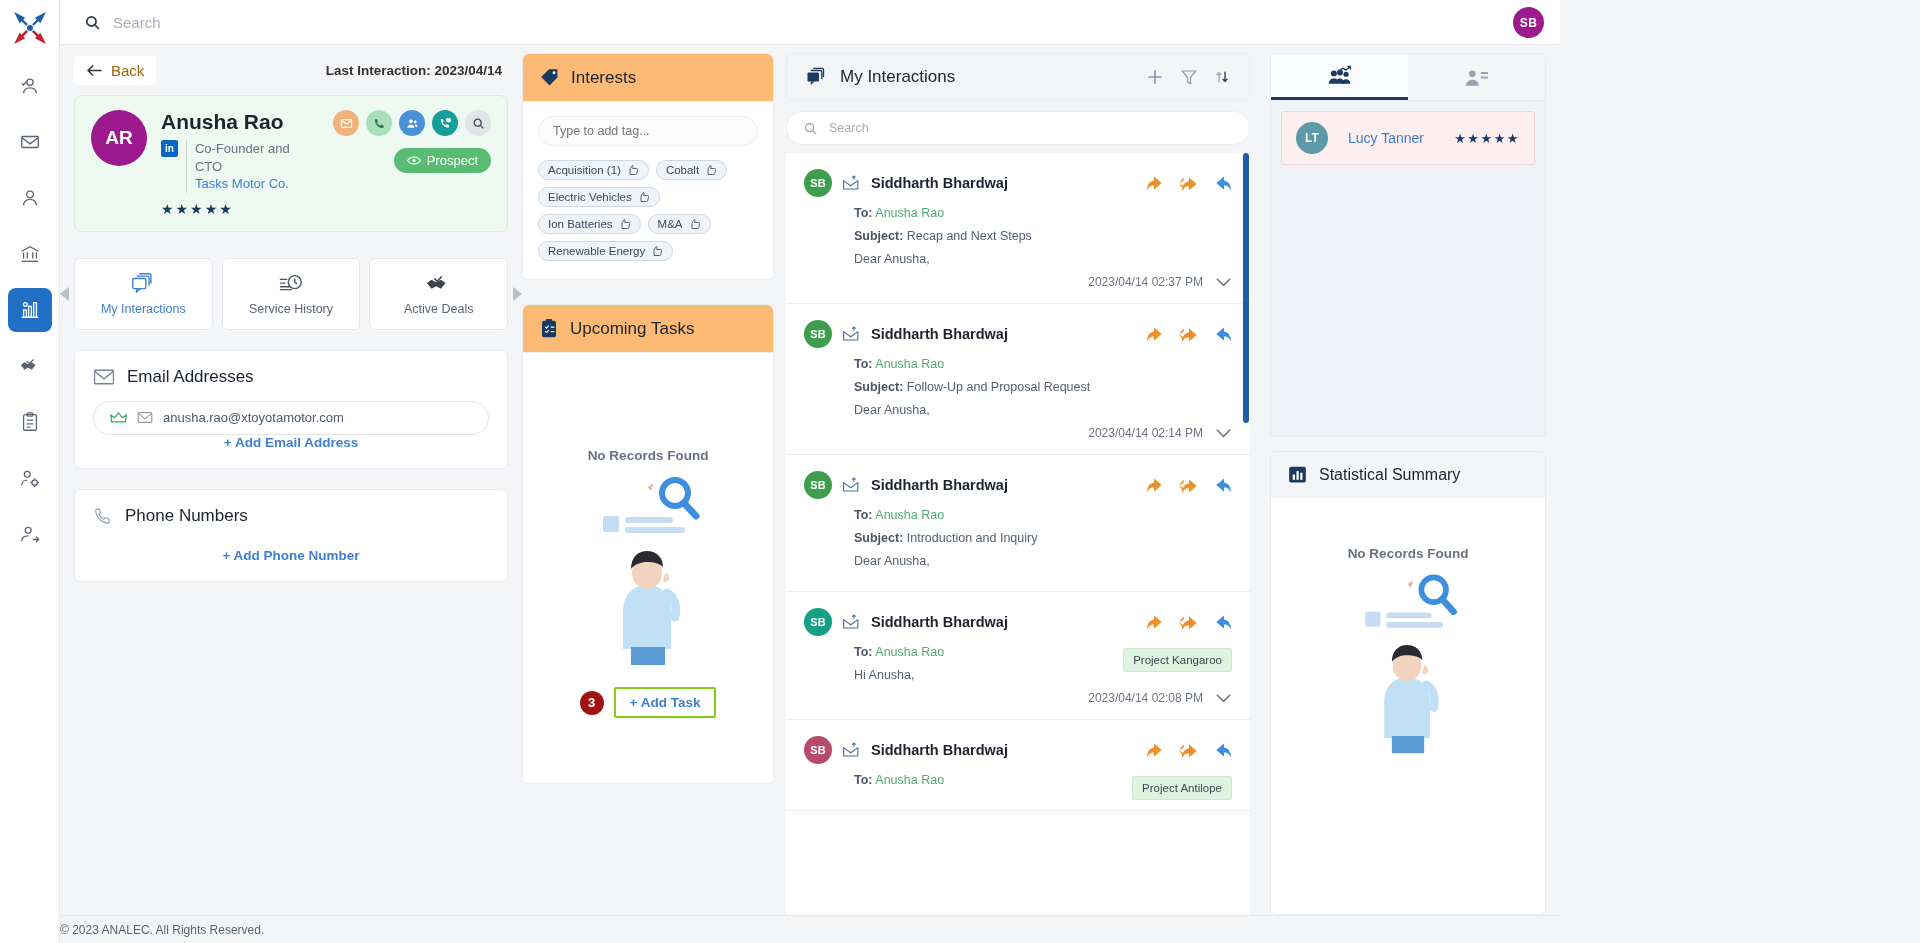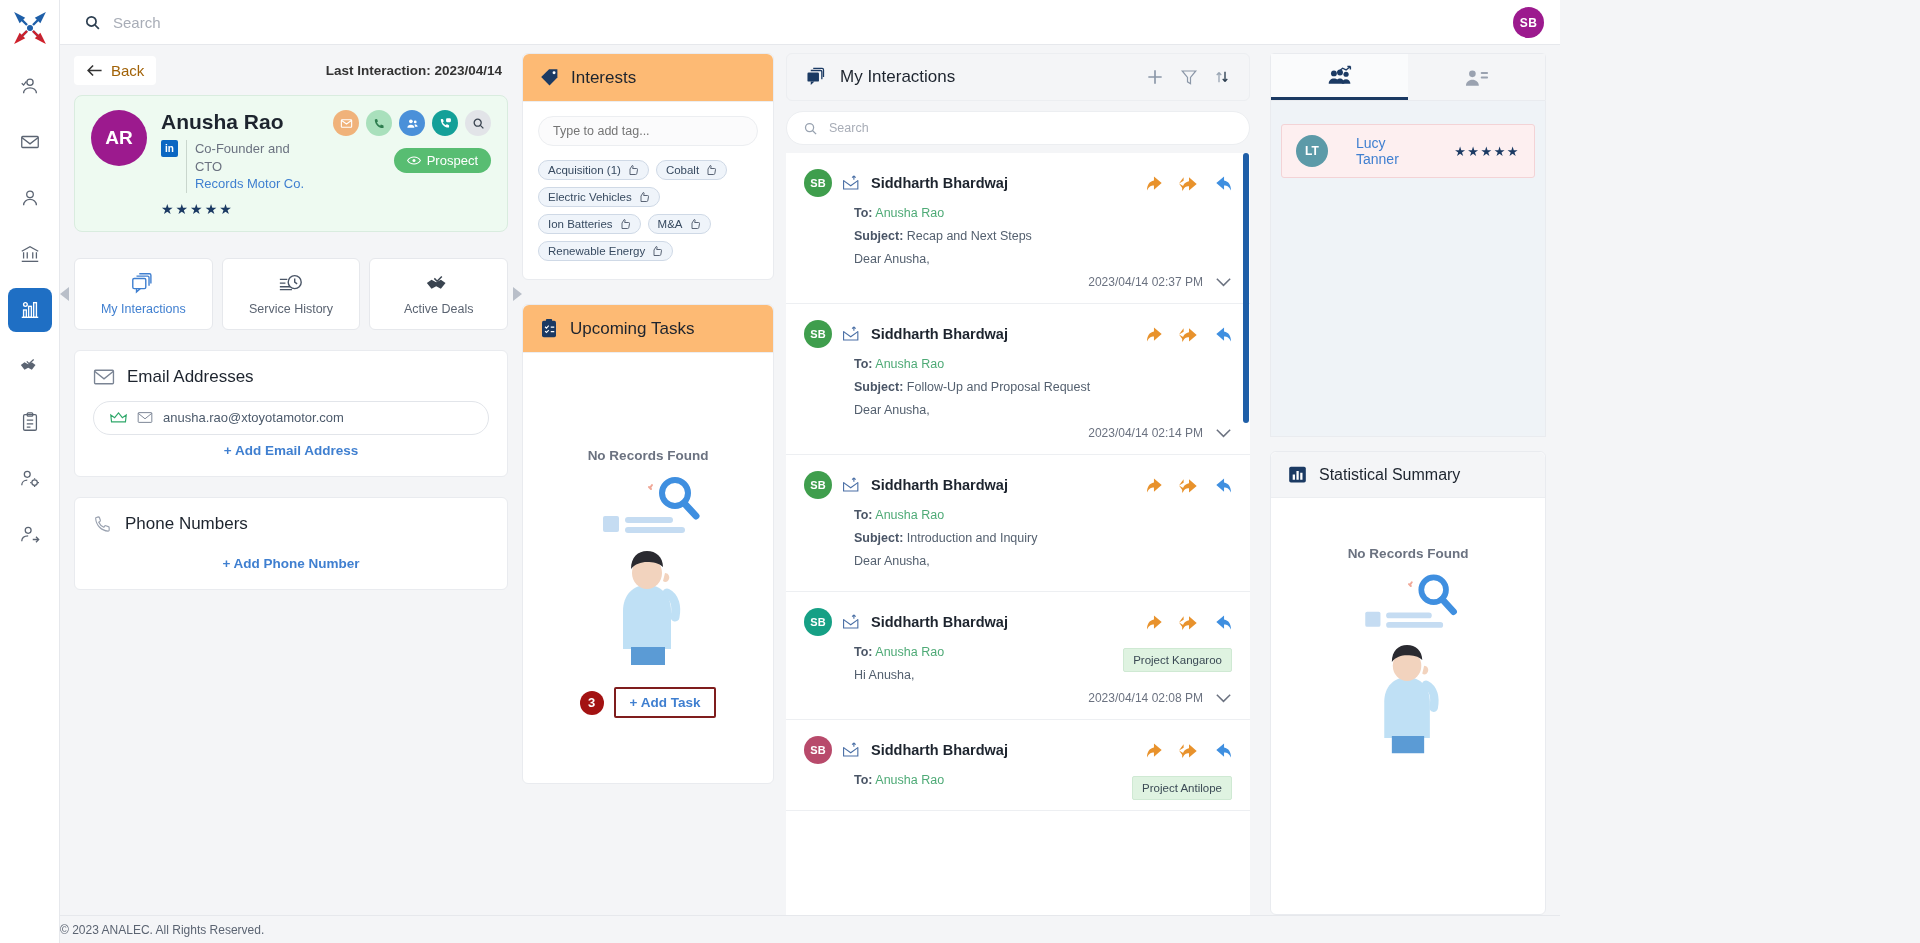--- a/index.html
+++ b/index.html
@@ -107,21 +107,21 @@
     margin-top: 20px; background: #fff; border: 1px solid #e9ebef;
     border-radius: 6px; padding: 16px 18px 18px 18px;
   }
   .panel-head { display: flex; align-items: center; gap: 12px; }
   .panel-head .ph-title { font-size: 17px; color: #1d242e; }
   .email-pill {
     margin-top: 14px; border: 1px solid #e2e5ea; border-radius: 18px;
     height: 34px; display: flex; align-items: center; gap: 10px; padding: 0 16px;
   }
   .email-pill .etxt { font-size: 13px; color: #4c5a6b; }
-  .addlink { margin-top: 8px; text-align: center; color: #3f7fd0; font-size: 13.5px; font-weight: bold; cursor: pointer; }
+  .addlink { margin-top: 0; text-align: center; color: #3f7fd0; font-size: 13.5px; font-weight: bold; cursor: pointer; }
 
   
   .col-mid { width: 252px; flex: 0 0 252px; padding: 8px 0 0 0; }
   .mid-panel { background: #fff; border: 1px solid #e9ebef; border-radius: 6px; }
   .mid-head {
     background: #fdba74; border-bottom: 1px solid #eceef1; border-radius: 6px 6px 0 0;
     height: 48px; display: flex; align-items: center; gap: 11px; padding: 0 16px;
   }
   .mid-head .mh-title { font-size: 17px; color: #1d242e; }
   .mid-body { padding: 14px 15px 18px 15px; }
@@ -137,21 +137,21 @@
     display: flex; align-items: center; gap: 6px; cursor: pointer; white-space: nowrap;
   }
   .empty-box { text-align: center; padding: 34px 0 8px 0; }
   .empty-title { font-size: 13.5px; color: #6b7280; font-weight: bold; margin-bottom: 6px; }
   .addtask-wrap { display: flex; align-items: center; justify-content: center; gap: 10px; margin-top: 10px; position: relative; }
   .step-dot {
     width: 24px; height: 24px; border-radius: 50%; background: #a31212; color: #fff;
     font-size: 13px; font-weight: bold; display:flex; align-items:center; justify-content:center;
   }
   .btn-addtask {
-    border: 2px solid #7f1d1d; border-radius: 2px; background: #fff;
+    border: 2px solid #84cc16; border-radius: 2px; background: #fff;
     color: #3f7fd0; font-size: 13.5px; font-weight: bold; padding: 6px 14px; cursor: pointer;
     font-family: "Liberation Sans", sans-serif;
   }
 
   
   .col-inter { flex: 1 1 auto; padding: 8px 10px 0 12px; display: flex; flex-direction: column; min-width: 0; }
   .inter-head {
     background: #f4f5f7; border: 1px solid #eceef1; border-radius: 6px;
     height: 48px; display: flex; align-items: center; gap: 12px; padding: 0 18px; flex: 0 0 48px;
   }
@@ -188,21 +188,21 @@
 
   
   .col-right { width: 300px; flex: 0 0 300px; padding: 8px 14px 0 10px; display: flex; flex-direction: column; }
   .rt-tabs { display: flex; background: #fff; border: 1px solid #e9ebef; border-radius: 4px 4px 0 0; }
   .rt-tab { flex: 1; height: 46px; display: flex; align-items: center; justify-content: center; cursor: pointer; }
   .rt-tab.active { border-bottom: 3px solid #1b3a63; background: #fafbfc; }
   .rt-tab:not(.active) { background: #f4f5f7; }
   .rt-panel { background: #eff3f7; border: 1px solid #e9ebef; border-top: none; flex: 0 0 336px; padding: 10px; }
   .person-row {
     background: #fdeff0; border: 1px solid #f3d3d6; border-radius: 3px;
-    height: 54px; display: flex; align-items: center; gap: 28px; padding: 0 14px; cursor: pointer; margin-top: 13px;
+    height: 54px; display: flex; align-items: center; gap: 20px; padding: 0 14px; cursor: pointer;
   }
   .person-av { width: 32px; height: 32px; border-radius: 50%; background: #5c9aa8; color: #fff;
                font-size: 12px; font-weight: bold; display:flex; align-items:center; justify-content:center; flex:0 0 32px; }
   .person-name { font-size: 14px; color: #3f7fd0; }
   .person-stars { margin-left: auto; color: #1b3a63; font-size: 13px; letter-spacing: 1.5px; }
   .stat-panel { margin-top: 14px; background: #fff; border: 1px solid #e9ebef; border-radius: 6px; flex: 1 1 auto; }
   .stat-head { background: #f4f5f7; border-bottom: 1px solid #eceef1; border-radius: 6px 6px 0 0;
                height: 46px; display: flex; align-items: center; gap: 11px; padding: 0 16px; }
   .stat-head .sh-title { font-size: 16px; color: #1d242e; }
 
@@ -332,21 +332,21 @@
       <div class="card-contact">
         <div class="av-lg">AR</div>
 
         <div style="min-width:0;">
           <div class="ct-name">Anusha Rao</div>
           <div class="ct-row2">
             <div class="li-badge">in</div>
             <div class="ct-divider"></div>
             <div>
               <div class="ct-title">Co-Founder and CTO</div>
-              <div class="ct-company">Records Motor Co.</div>
+              <div class="ct-company">Tasks Motor Co.</div>
             </div>
           </div>
           <div class="stars">★★★★★</div>
         </div>
 
         <div class="ct-actions">
           <div class="ct-icons">
             <div class="cbtn mail">
               <svg width="13" height="13" viewBox="0 0 24 24" fill="none" stroke="#fff" stroke-width="2">
                 <rect x="2.5" y="5" width="19" height="14" rx="1.5"></rect>

